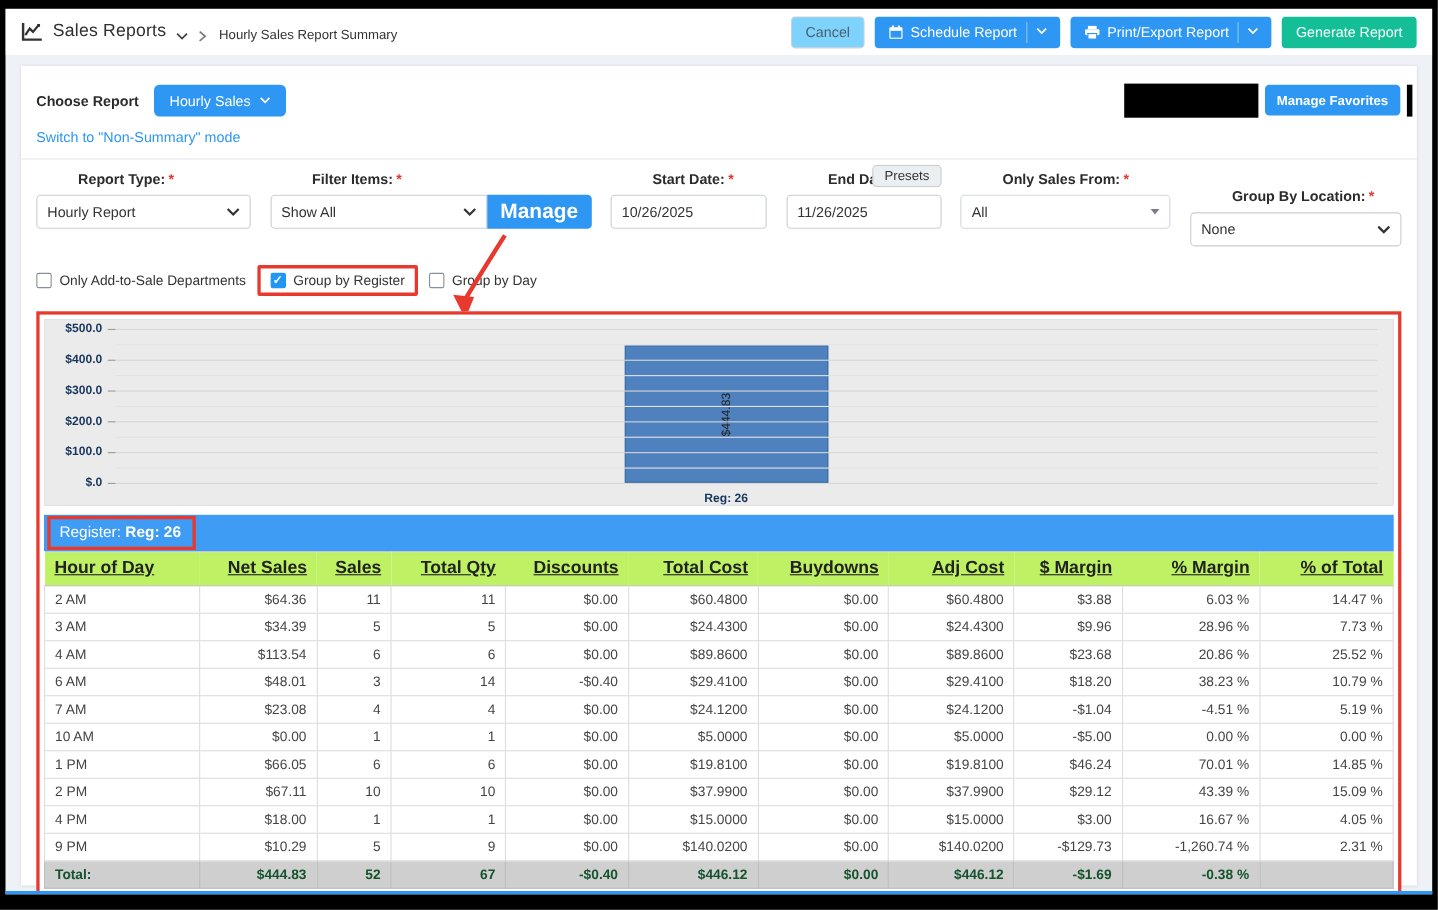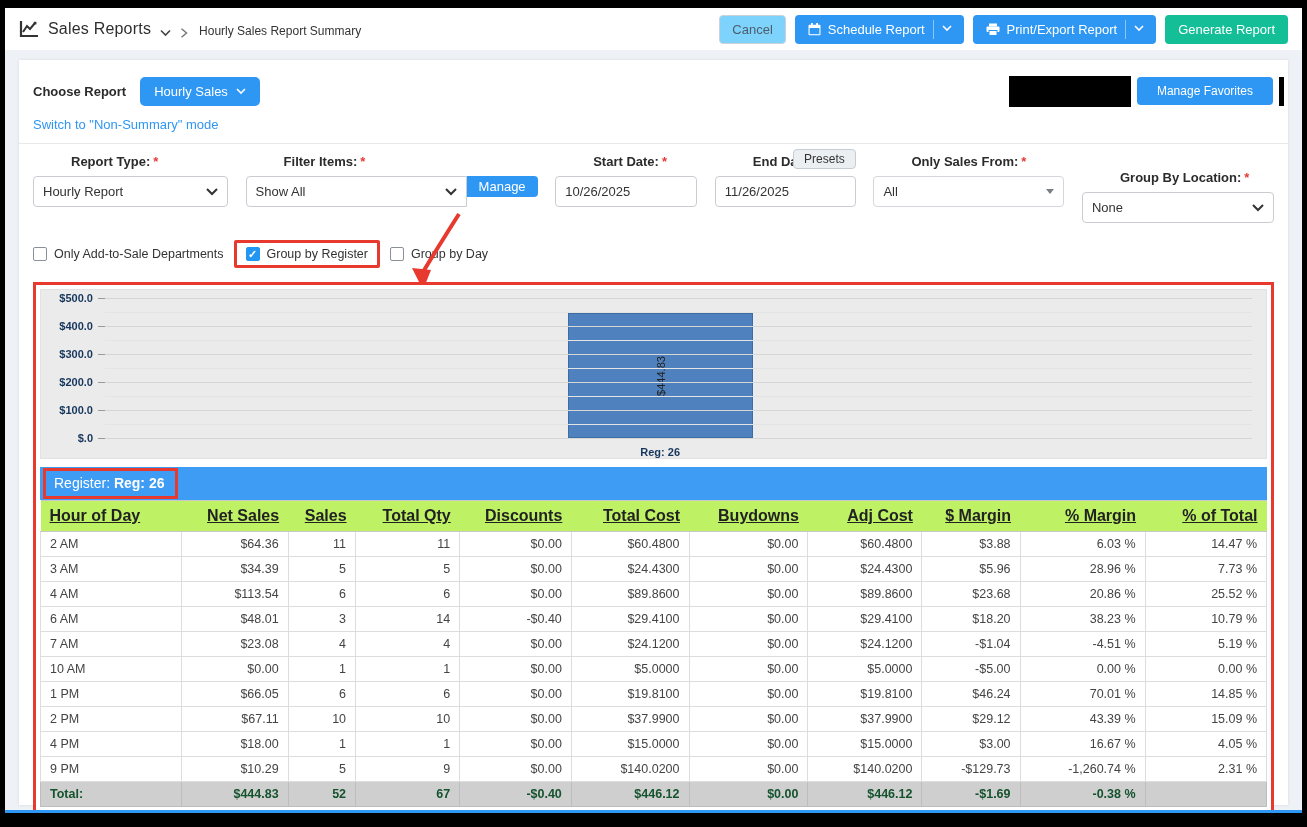--- a/index.html
+++ b/index.html
@@ -26,38 +26,38 @@
   
   .main { position:relative; padding:10px 14px 0 14px; }
   .card { position:relative; background:#fff; box-shadow:0 0 3px rgba(0,0,0,.10); padding:14px; height:745px; }
 
   .row-choose { display:flex; align-items:center; gap:14px; height:34px; }
   .lbl-strong { font-size:13px; font-weight:bold; color:#2b2b2b; }
   .pill { background:#2e96f3; color:#fff; font-size:13px; padding:7px 14px; border-radius:5px; display:inline-flex; align-items:center; gap:8px; cursor:pointer; }
   .right-group { margin-left:auto; display:flex; align-items:center; gap:6px; }
   .redacted { width:122px; height:31px; background:#000; }
   .redacted-bar { width:5px; height:29px; background:#000; margin-right:-10px; }
-  .btn-small-blue { background:#2e96f3; color:#fff; font-size:12px; padding:7px 20px; border-radius:4px; border:none; cursor:pointer; }
+  .btn-small-blue { background:#2e96f3; color:#fff; font-size:12px; padding:7px 11px; border-radius:4px; border:none; cursor:pointer;font-weight:bold; }
 
   .mode-link { display:inline-block; margin-top:9px; font-size:13px; color:#2e96f3; text-decoration:none; cursor:pointer; }
   .hr { border:none; border-top:1px solid #e8e8e8; margin:10px -14px 10px -14px; }
 
   
   .filters { display:flex; justify-content:space-between; }
   .fgroup { position:relative; }
   .flabel { font-size:13px; font-weight:bold; color:#2b2b2b; margin-bottom:7px; white-space:nowrap;padding-left:38px; }
   .req { color:#e53935; margin-left:3px; font-weight:bold; }
   .ctl { height:31px; border:1px solid #c9cdd2; border-radius:4px; background:#fff; display:flex; align-items:center; padding:0 9px; font-size:13px; color:#333; cursor:pointer; }
   .ctl .txt { flex:1; overflow:hidden; white-space:nowrap; }
   .ctl-input { width:100%; height:31px; border:1px solid #c9cdd2; border-radius:4px; padding:0 9px; font-size:13px; color:#333; font-family:"Liberation Sans",sans-serif; }
   .sel-chev { margin-left:6px; }
   .tri-down { width:0; height:0; border-left:4px solid transparent; border-right:4px solid transparent; border-top:5px solid #7a7f85; margin-left:6px; }
   .with-btn { display:flex; }
   .with-btn .ctl { flex:1; border-top-right-radius:0; border-bottom-right-radius:0; }
-  .btn-manage { background:#2e96f3; color:#fff; border:none; font-size:13px; font-weight:normal; padding:0 12px; border-radius:0 4px 4px 0; cursor:pointer; height:21px; }
+  .btn-manage { background:#2e96f3; color:#fff; border:none; font-size:19px; font-weight:bold; padding:0 12px; border-radius:0 4px 4px 0; cursor:pointer; height:31px; }
   .presets { position:absolute; top:-5px; right:0; background:#eceff2; border:1px solid #c6ccd3; border-radius:4px; font-size:12px; color:#333; padding:2px 10px; cursor:pointer; }
 
   
   .cbrow { display:flex; align-items:center; margin-top:15px; height:32px; }
   .cb-item { display:flex; align-items:center; gap:7px; font-size:12.5px; color:#333; cursor:pointer; margin-right:10px; }
   .cb-box { width:14px; height:14px; border:1px solid #8a9097; border-radius:2px; background:#fff; display:inline-flex; align-items:center; justify-content:center; flex:0 0 auto; }
   .cb-box.checked { background:#2196f3; border-color:#2196f3; color:#fff; font-size:11px; font-weight:bold; line-height:1; }
   .ann-box { border:3px solid #e8392f; border-radius:2px; padding:4px 9px; margin-right:10px; display:inline-flex; align-items:center; }
   .ann-box .cb-item { margin-right:0; }
 
@@ -344,21 +344,21 @@
                   </tr>
                   <tr>
                     <td>3 AM</td>
                     <td>$34.39</td>
                     <td>5</td>
                     <td>5</td>
                     <td>$0.00</td>
                     <td>$24.4300</td>
                     <td>$0.00</td>
                     <td>$24.4300</td>
-                    <td>$5.96</td>
+                    <td>$9.96</td>
                     <td>28.96 %</td>
                     <td>7.73 %</td>
                   </tr>
                   <tr>
                     <td>4 AM</td>
                     <td>$113.54</td>
                     <td>6</td>
                     <td>6</td>
                     <td>$0.00</td>
                     <td>$89.8600</td>

